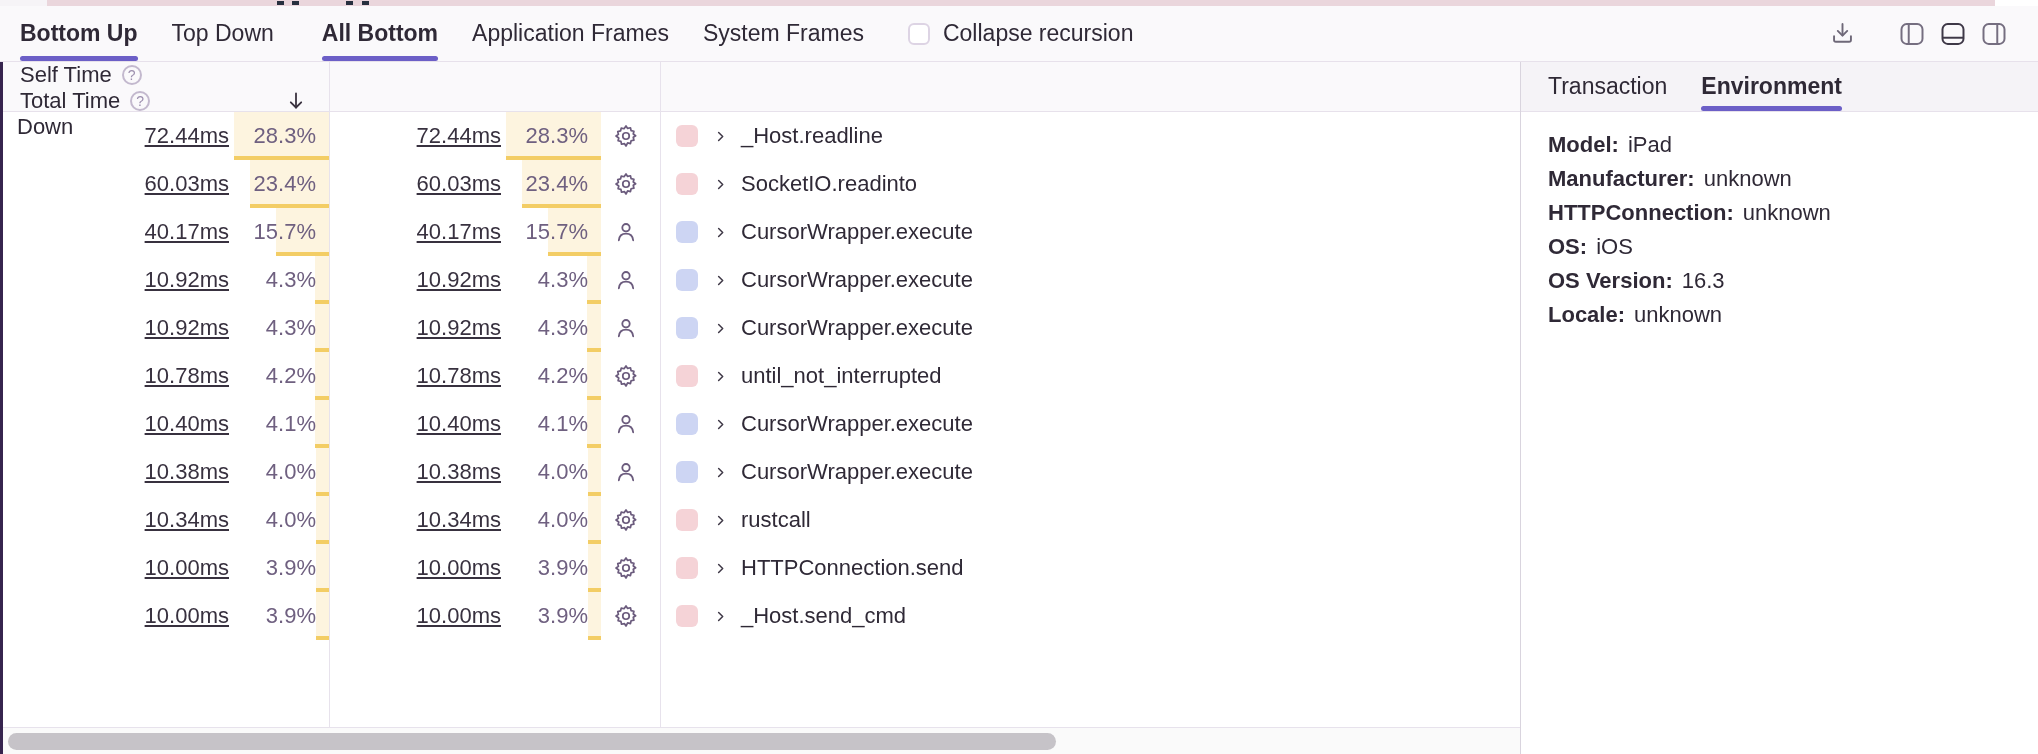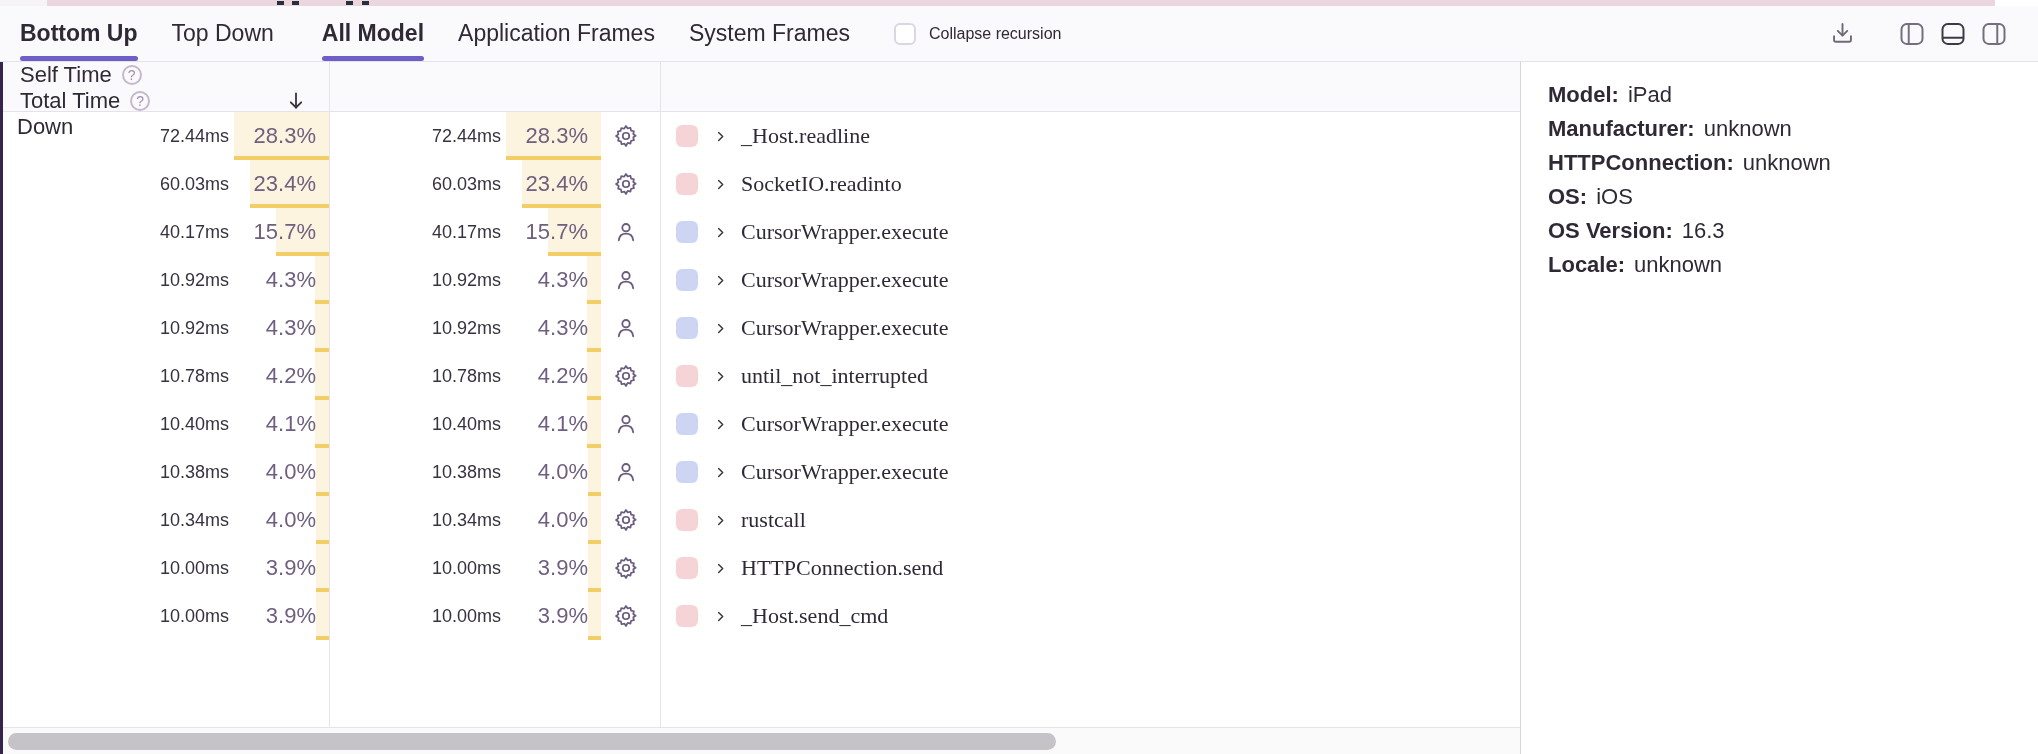--- a/index.html
+++ b/index.html
@@ -23,21 +23,21 @@
     background: #faf9fb; border-bottom: 1px solid #e7e1eb;
     display: flex; align-items: stretch; padding-left: 20px;
   }
   .tab { display: flex; align-items: center; position: relative; font-size: 23px; color: #2f2936; cursor: pointer; white-space: nowrap; }
   .tab.active { font-weight: bold; }
   .tab.active::after { content: ""; position: absolute; left: 0; right: 0; bottom: 0; height: 5px; border-radius: 3px; background: #6c5fc7; }
   #view-tabs, #filter-tabs { display: flex; gap: 34px; }
   #filter-tabs { margin-left: 48px; }
   .collapse { display: flex; align-items: center; margin-left: 44px; }
   .checkbox { width: 22px; height: 22px; border: 2px solid #ddd4e4; border-radius: 6px; background: #fff; }
-  .collapse-lbl { margin-left: 13px; font-size: 16px; }
+  .collapse-lbl { margin-left: 13px; font-size: 23px; }
   .toolbar-icons { margin-left: auto; display: flex; align-items: center; padding-right: 30px; }
   .icon-btn { display: flex; align-items: center; justify-content: center; cursor: pointer; }
   .dl-btn { margin-right: 42px; }
   .layout-btn + .layout-btn { margin-left: 13px; }
 
   
   .main { position: absolute; top: 62px; left: 0; width: 2038px; height: 692px; display: flex; }
   .table-area { position: relative; width: 1521px; height: 692px; border-right: 1px solid #d9d4de; background: #fff; }
   .dark-edge { position: absolute; left: 0; top: 0; bottom: 0; width: 3px; background: #36244e; z-index: 8; }
   .col-div { position: absolute; top: 0; bottom: 27px; width: 1px; background: #e7e2ec; z-index: 4; }
@@ -48,26 +48,26 @@
   .th-total { width: 331px; padding-left: 20px; }
   .th-frame { flex: 1; padding-left: 17px; }
   .help { width: 20px; height: 20px; border: 2px solid #c3b9ce; border-radius: 50%; color: #9c8fae; font-size: 14px; display: inline-flex; align-items: center; justify-content: center; margin-left: 10px; flex: 0 0 auto; }
   .sort { margin-left: auto; margin-right: 23px; display: flex; }
 
   .tbody { position: absolute; top: 50px; left: 0; right: 0; }
   .row { display: flex; height: 48px; cursor: pointer; }
   .cell-num { display: flex; align-items: center; justify-content: flex-end; }
   .cell-self { width: 329px; }
   .cell-total { width: 331px; }
-  .ms { font-size: 18px; color: #38313f; }
+  .ms { font-size: 22px; color: #38313f; text-decoration: underline; }
   .pctwrap { position: relative; width: 90px; height: 48px; display: flex; align-items: center; justify-content: flex-end; margin-left: 10px; flex: 0 0 auto; }
   .pctbar { position: absolute; right: 0; top: 0; bottom: 0; background: #fdf4df; border-bottom: 4px solid #f3cd65; }
   .pct { position: relative; font-size: 22px; color: #6f6080; padding-right: 13px; }
   .type-icon { width: 26px; height: 26px; margin-left: 12px; margin-right: 21px; flex: 0 0 auto; display: flex; }
-  .cell-frame { flex: 1; display: flex; align-items: center; padding-left: 16px; overflow: hidden; font-family: Liberation Serif, serif; }
+  .cell-frame { flex: 1; display: flex; align-items: center; padding-left: 16px; overflow: hidden; }
   .swatch { width: 22px; height: 22px; border-radius: 6px; flex: 0 0 auto; }
   .swatch.pink { background: #f5d3d7; }
   .swatch.blue { background: #cdd5f3; }
   .chev { margin: 0 13px 0 15px; display: flex; flex: 0 0 auto; }
   .fname { font-size: 22px; color: #2f2936; white-space: nowrap; }
 
   .hscroll { position: absolute; left: 0; right: 0; bottom: 0; height: 27px; background: #fafafa; border-top: 1px solid #e7e2ec; z-index: 5; }
   .thumb { position: absolute; left: 8px; top: 5px; width: 1048px; height: 17px; border-radius: 9px; background: #c6c3c8; cursor: pointer; }
 
   
@@ -88,21 +88,21 @@
   <div class="tick" style="left:346px"></div>
   <div class="tick" style="left:362px"></div>
 </div>
 
 <div class="toolbar">
   <div id="view-tabs">
       <div class="tab active">Bottom Up</div>
       <div class="tab">Top Down</div>
     </div>
   <div id="filter-tabs">
-      <div class="tab active">All Model</div>
+      <div class="tab active">All Bottom</div>
       <div class="tab">Application Frames</div>
       <div class="tab">System Frames</div>
     </div>
   <div class="collapse">
     <span class="checkbox"></span>
     <span class="collapse-lbl">Collapse recursion</span>
   </div>
   <div class="toolbar-icons">
     <span class="icon-btn dl-btn" id="dl-icon">
         <svg width="27" height="27" viewBox="0 0 24 24" fill="none" stroke="#6e6878" stroke-width="1.7" stroke-linecap="round" stroke-linejoin="round">
@@ -502,20 +502,24 @@
           </div>
         </div>
       </div>
 
     <div class="hscroll">
       <div class="thumb"></div>
     </div>
   </div>
 
   <div class="details">
+    <div class="dtabs" id="dtabs">
+        <div class="tab">Transaction</div>
+        <div class="tab active">Environment</div>
+      </div>
     <div class="dbody" id="dbody">
         <div class="drow">
           <span class="dlabel">Model:</span>
           <span>iPad</span>
         </div>
         <div class="drow">
           <span class="dlabel">Manufacturer:</span>
           <span>unknown</span>
         </div>
         <div class="drow">

